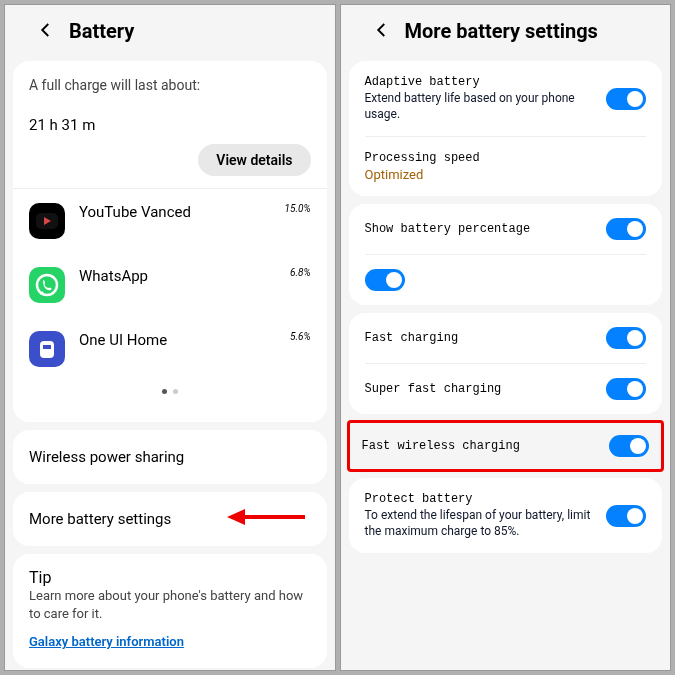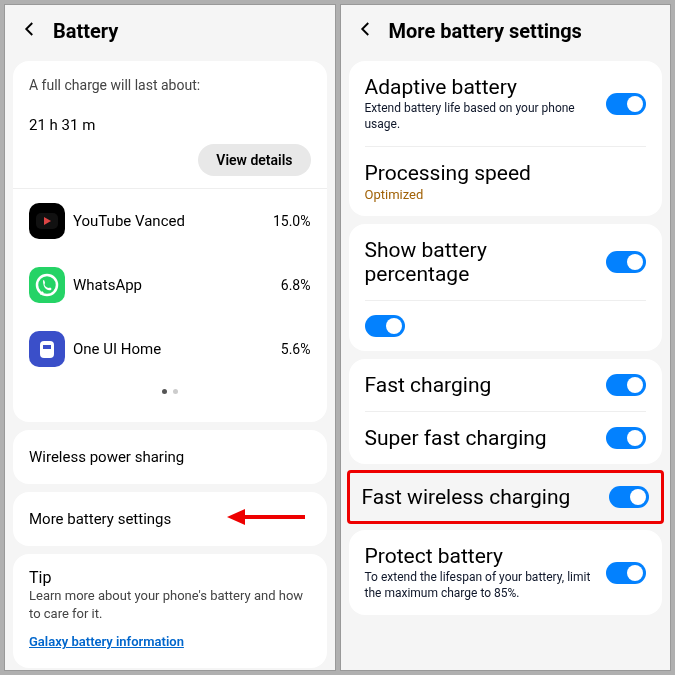--- a/index.html
+++ b/index.html
@@ -1,44 +1,44 @@
 <!DOCTYPE html>
 <html><head>
   <meta charset="utf-8">
   <style>
     * { margin: 0; padding: 0; box-sizing: border-box; font-family: -apple-system, BlinkMacSystemFont, 'Segoe UI', Roboto, sans-serif; }
     body { background: #b0b0b0; width: 675px; height: 675px; display: flex; gap: 4px; padding: 4px; }
     .screen { flex: 1; background: #f5f5f5; border: 1px solid #999; display: flex; flex-direction: column; overflow: hidden; }
-    .header { display: flex; align-items: center; padding: 14px 16px; gap: 14px; }
+    .header { display: flex; align-items: flex-end; padding: 14px 32px; gap: 14px; }
     .back-icon { width: 18px; height: 18px; }
     .header-title { font-size: 20px; font-weight: 700; color: #000; }
     .section { background: #fff; margin: 4px 8px; border-radius: 16px; padding: 14px 16px; }
     .section-tight { padding: 0; }
     .charge-info { font-size: 14px; color: #444; line-height: 1.5; }
     .charge-time { font-size: 15px; color: #000; margin-top: 20px; }
     .view-details-row { display: flex; justify-content: flex-end; margin-top: 10px; }
     .pill-btn { background: #e8e8e8; border: none; border-radius: 20px; padding: 8px 18px; font-size: 14px; font-weight: 600; color: #000; }
     .divider { height: 1px; background: #eee; margin: 12px -16px 0; }
-    .app-row { display: flex; align-items: center; padding: 14px 0; gap: 8px; }
+    .app-row { display: flex; align-items: flex-start; padding: 14px 0; gap: 14px; }
     .app-icon { width: 36px; height: 36px; border-radius: 10px; display: flex; align-items: center; justify-content: center; flex-shrink: 0; }
     .app-icon svg { width: 100%; height: 100%; }
     .app-name { flex: 1; font-size: 15px; color: #000; }
-    .app-pct { font-size: 14px; color: #000; }
+    .app-pct { font-size: 10px; color: #000; font-style: italic; }
     .dots { display: flex; justify-content: center; gap: 6px; padding: 8px 0 14px; }
     .dot { width: 5px; height: 5px; border-radius: 50%; background: #ccc; }
     .dot.active { background: #555; }
     .simple-row { padding: 18px 16px; font-size: 15px; color: #000; position: relative; }
     .arrow-annotation { position: absolute; right: 20px; top: 50%; transform: translateY(-50%); }
     .tip-section { padding: 14px 16px 18px; }
     .tip-title { font-size: 16px; color: #000; }
     .tip-text { font-size: 13px; color: #444; line-height: 1.4; margin-bottom: 8px; }
     .tip-link { font-size: 13px; color: #0066cc; text-decoration: underline; font-weight: 600; }
     .setting-row { display: flex; align-items: center; padding: 14px 16px; gap: 12px; }
     .setting-text { flex: 1; }
-    .setting-title { font-size: 21px; color: #000; }
+    .setting-title { font-size: 12px; color: #000; font-family: Liberation Mono, monospace; }
     .setting-sub { font-size: 12px; color: #0f172a; margin-top: 2px; line-height: 1.3; }
     .setting-sub-accent { font-size: 13px; color: #a16207; margin-top: 2px; }
     .toggle { width: 40px; height: 22px; background: #0381fe; border-radius: 11px; position: relative; flex-shrink: 0; }
     .toggle::after { content: ''; position: absolute; width: 16px; height: 16px; background: #fff; border-radius: 50%; top: 3px; right: 3px; }
     .hr { height: 1px; background: #eee; margin: 0 16px; }
     .highlight-box { border: 3px solid #e00; margin: 2px 6px; border-radius: 4px; }
     .highlight-box .setting-row { padding: 12px 12px; }
     .sep-line { height: 1px; background: #ddd; margin: 0 4px 0 2px; align-self: stretch; }
   </style>
 </head>

